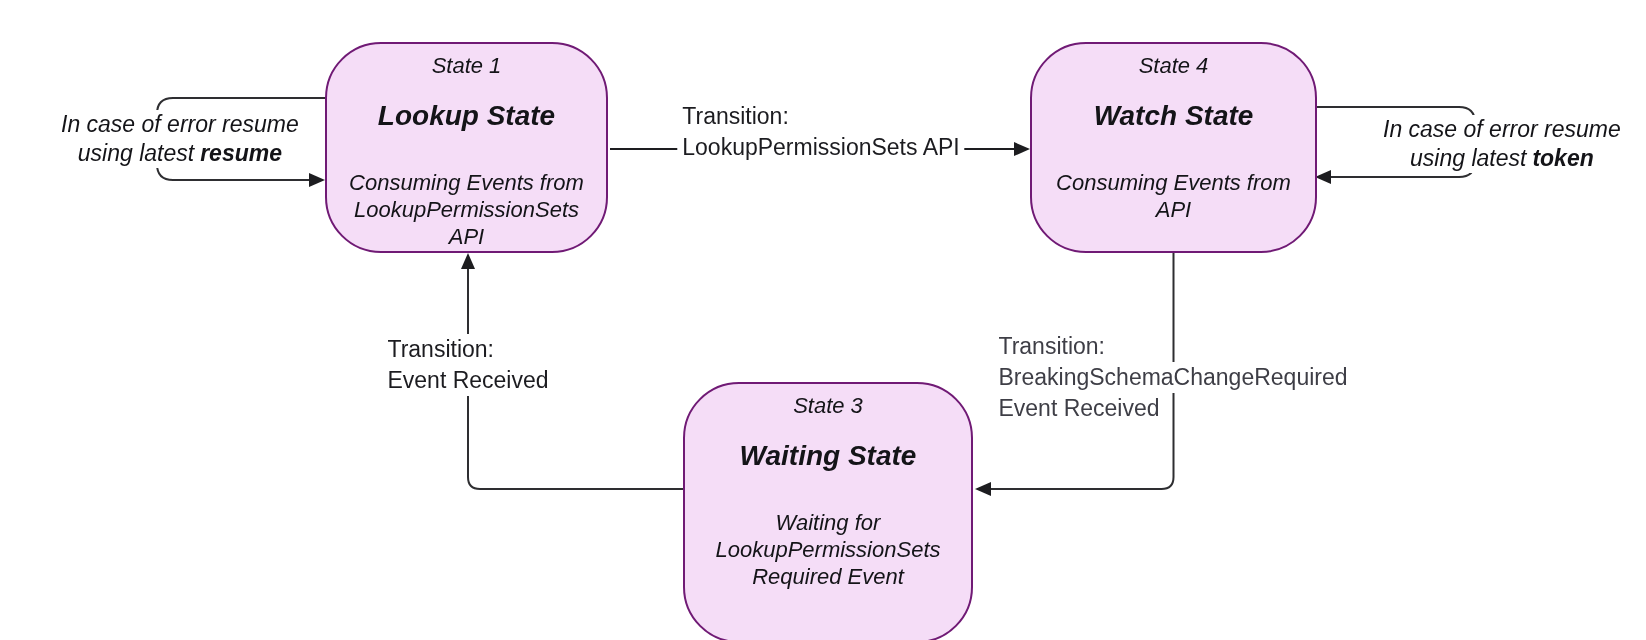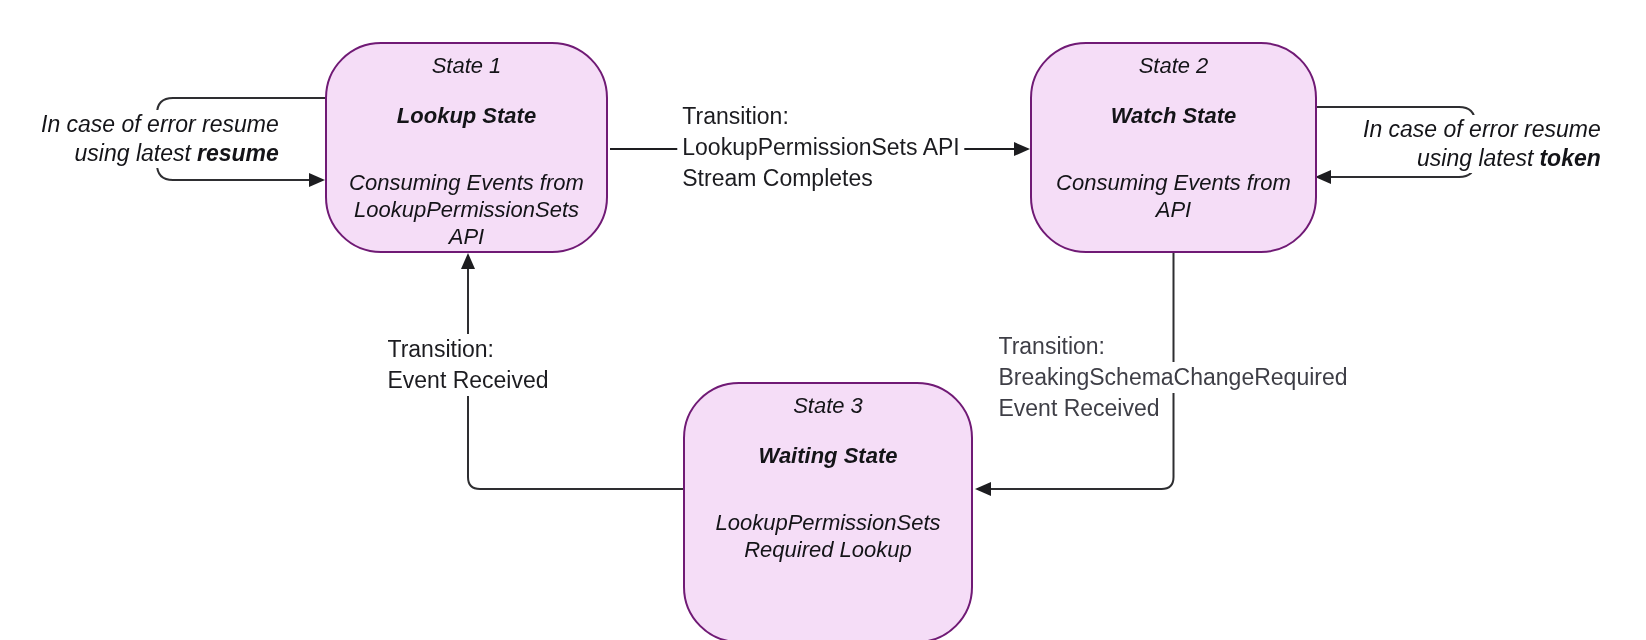--- a/index.html
+++ b/index.html
@@ -22,46 +22,47 @@
     border: 2px solid #701a75;
     border-radius: 56px;
     box-sizing: border-box;
     display: flex;
     flex-direction: column;
     align-items: center;
     text-align: center;
     color: #141418;
   }
   .state-title  { font-style: italic; font-size: 22px; line-height: 28px; margin-top: 8px; }
-  .state-name   { font-style: italic; font-weight: bold; font-size: 22px; line-height: 28px; margin-top: 22px; }
+  .state-name   { font-style: italic; font-weight: bold; font-size: 28px; line-height: 28px; margin-top: 22px; }
   .state-body   { font-style: italic; font-size: 22px; line-height: 27px; margin-top: 39px; }
 
   .t-label {
     position: absolute;
     display: flex;
     flex-direction: column;
     align-items: flex-start;
     transform: translateX(-50%);
     font-size: 23px;
     line-height: 31px;
     color: #1c1c20;
     text-align: center;
   }
   .t-label .row { background: #ffffff; padding: 0 5px; white-space: nowrap; }
   .t-label.muted { color: #3e3e46; }
 
   .loop-label {
     position: absolute;
     display: flex;
     flex-direction: column;
-    align-items: flex-end;
+    align-items: center;
     font-style: italic;
     font-size: 23px;
     line-height: 29px;
     color: #141418;
+    margin-left: 20px;
   }
   .loop-label .row { background: #ffffff; padding: 0 3px; white-space: nowrap; }
   .kw { font-weight: bold; margin-left: 6px; }
 
   
   #state1 { left: 325px;  top: 42px;  width: 283px; height: 211px; }
   #state2 { left: 1030px; top: 42px;  width: 287px; height: 211px; }
   #state3 { left: 683px;  top: 382px; width: 290px; height: 261px; }
 
   #t12 { left: 821px;  top: 101px; }
@@ -98,41 +99,41 @@
     <div class="state-title">State 1</div>
     <div class="state-name">Lookup State</div>
     <div class="state-body">
       <div>Consuming Events from</div>
       <div>LookupPermissionSets</div>
       <div>API</div>
     </div>
   </div>
 
   <div class="state" id="state2">
-    <div class="state-title">State 2</div>
+    <div class="state-title">State 4</div>
     <div class="state-name">Watch State</div>
     <div class="state-body">
       <div>Consuming Events from</div>
       <div>API</div>
     </div>
   </div>
 
   <div class="state" id="state3">
     <div class="state-title">State 3</div>
     <div class="state-name">Waiting State</div>
     <div class="state-body">
+      <div>Waiting for</div>
       <div>LookupPermissionSets</div>
-      <div>Required Lookup</div>
+      <div>Required Event</div>
     </div>
   </div>
 
   <div class="t-label" id="t12">
     <span class="row">Transition:</span>
     <span class="row">LookupPermissionSets API</span>
-    <span class="row">Stream Completes</span>
   </div>
 
   <div class="t-label muted" id="t23">
     <span class="row">Transition:</span>
     <span class="row">BreakingSchemaChangeRequired</span>
     <span class="row">Event Received</span>
   </div>
 
   <div class="t-label" id="t31">
     <span class="row">Transition:</span>

